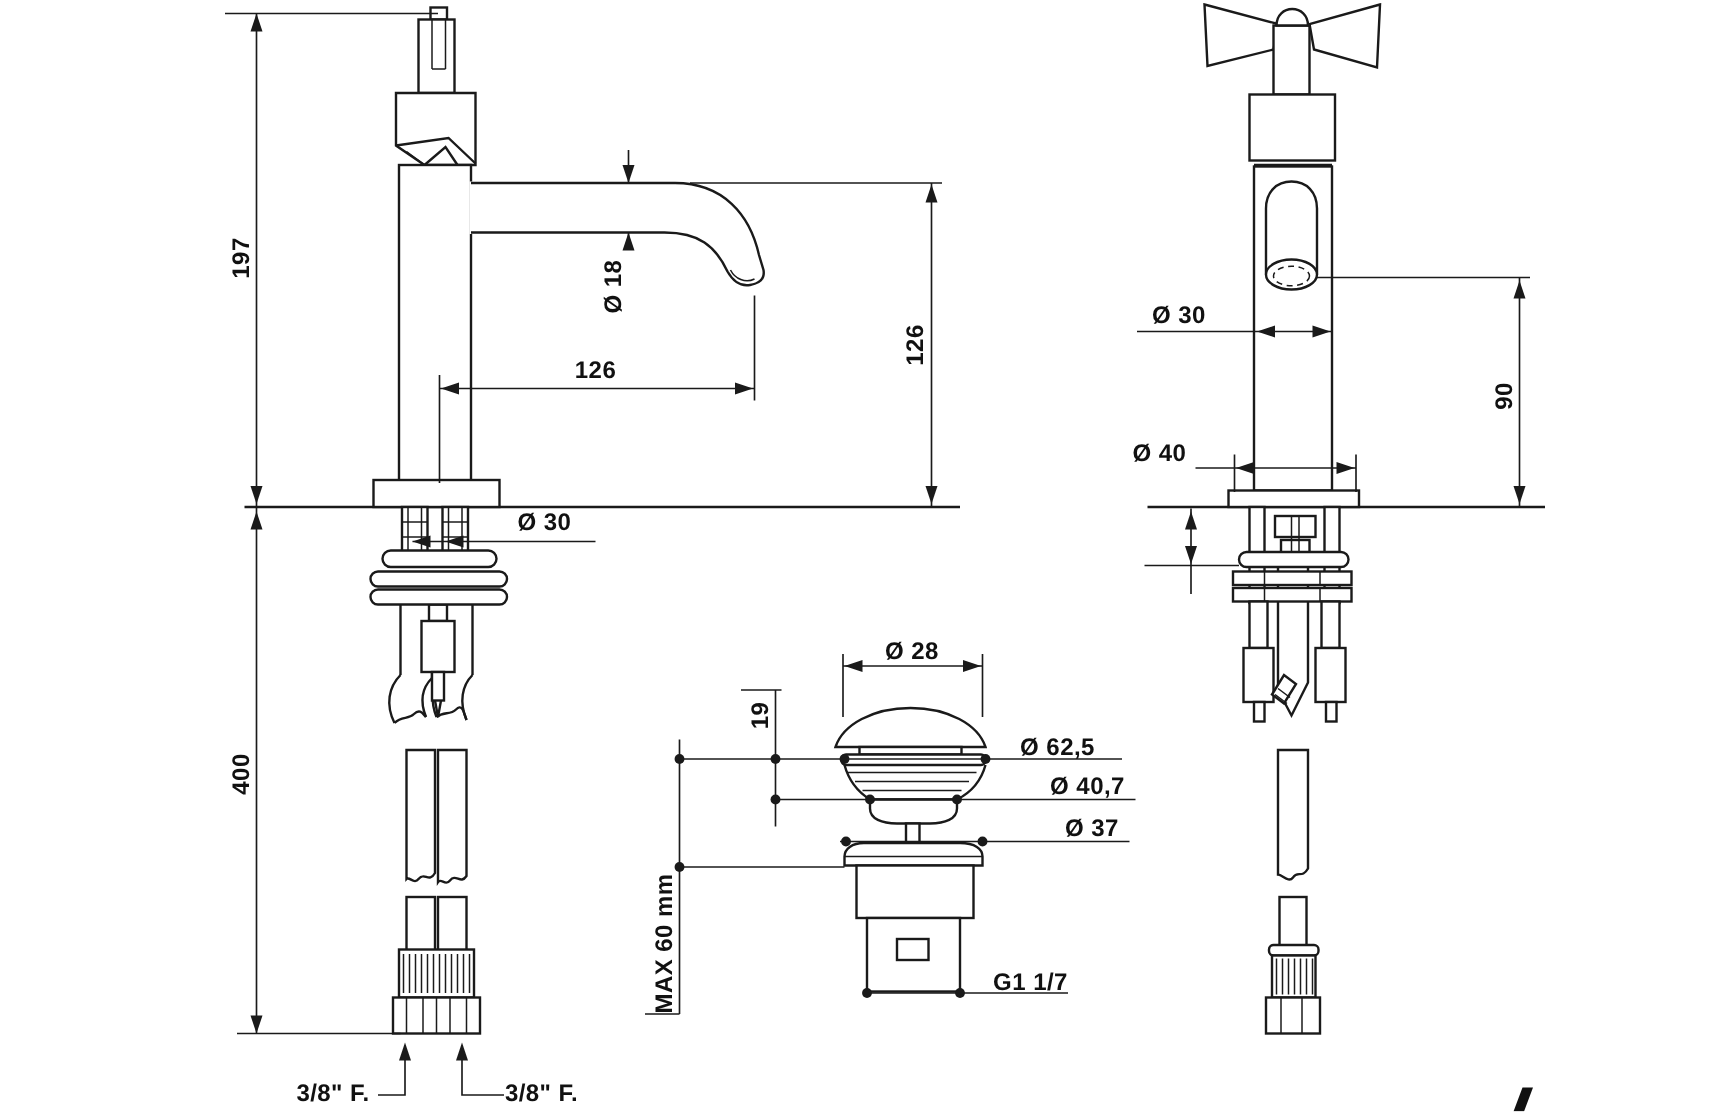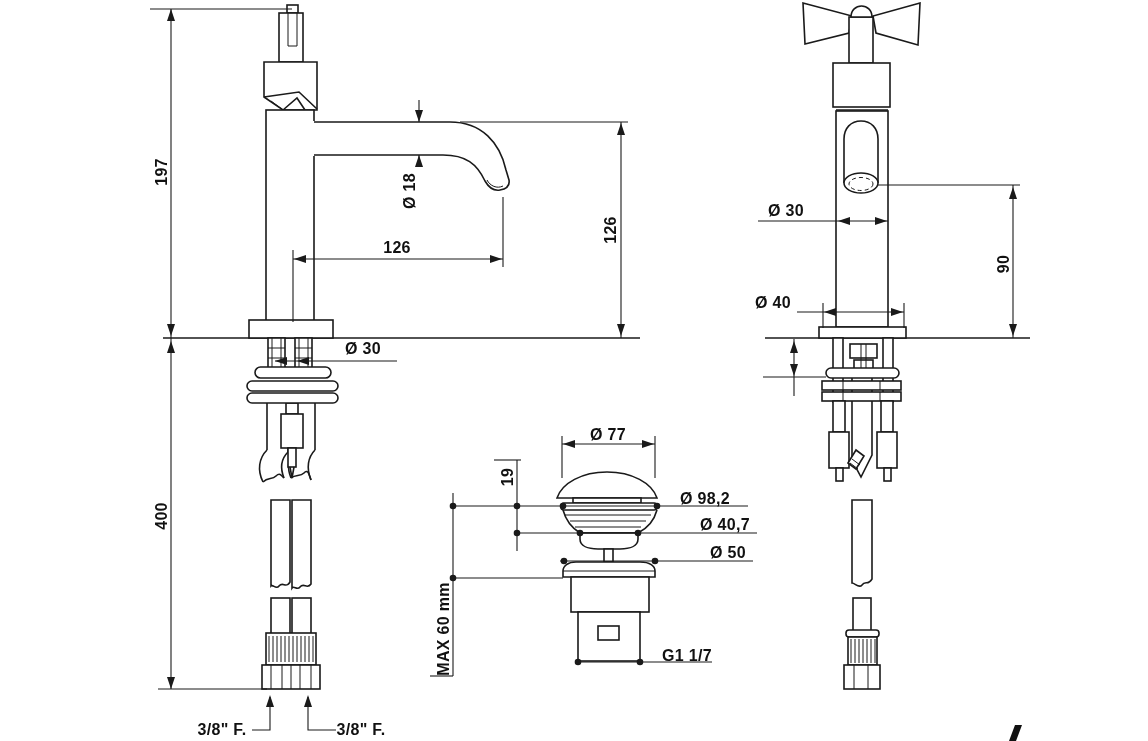--- a/index.html
+++ b/index.html
@@ -286,21 +286,21 @@
 <div class="dim-label" style="left:397px;top:248px">126</div>
 <div class="dim-label rot" style="left:611px;top:230px">126</div>
 <div class="dim-label" style="left:363px;top:349px">Ø 30</div>
 <div class="dim-label" style="left:222px;top:730px">3/8" F.</div>
 <div class="dim-label" style="left:361px;top:730px">3/8" F.</div>
 
 <div class="dim-label" style="left:786px;top:211px">Ø 30</div>
 <div class="dim-label rot" style="left:1004px;top:264px">90</div>
 <div class="dim-label" style="left:773px;top:303px">Ø 40</div>
 
-<div class="dim-label" style="left:608px;top:435px">Ø 77</div>
+<div class="dim-label" style="left:608px;top:435px">Ø 28</div>
 <div class="dim-label rot" style="left:508px;top:477px">19</div>
-<div class="dim-label" style="left:705px;top:499px">Ø 98,2</div>
+<div class="dim-label" style="left:705px;top:499px">Ø 62,5</div>
 <div class="dim-label" style="left:725px;top:525px">Ø 40,7</div>
-<div class="dim-label" style="left:728px;top:553px">Ø 50</div>
+<div class="dim-label" style="left:728px;top:553px">Ø 37</div>
 <div class="dim-label rot" style="left:444px;top:629px">MAX 60 mm</div>
 <div class="dim-label" style="left:687px;top:656px">G1 1/7</div>
 
 </div>
 
 </body></html>

